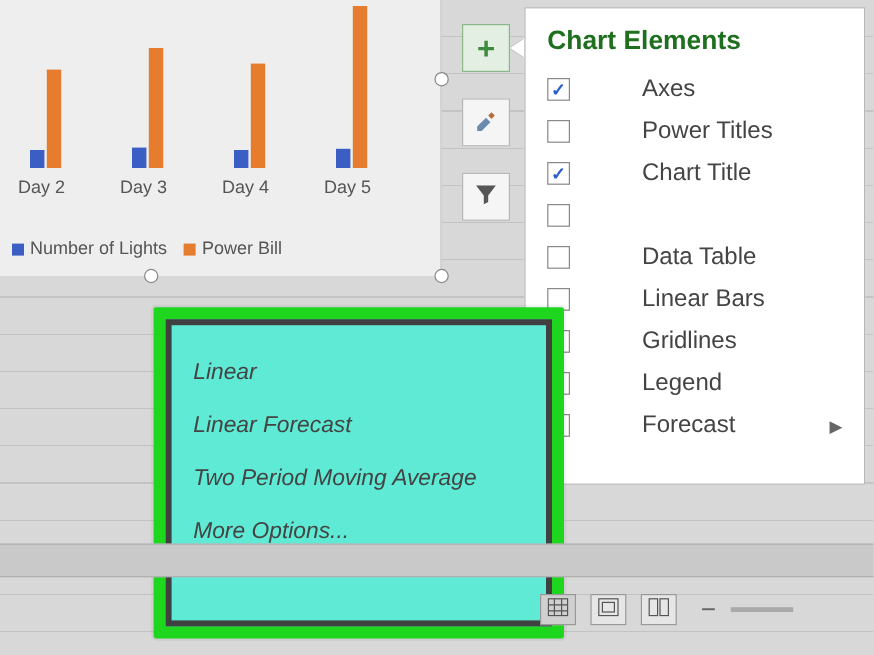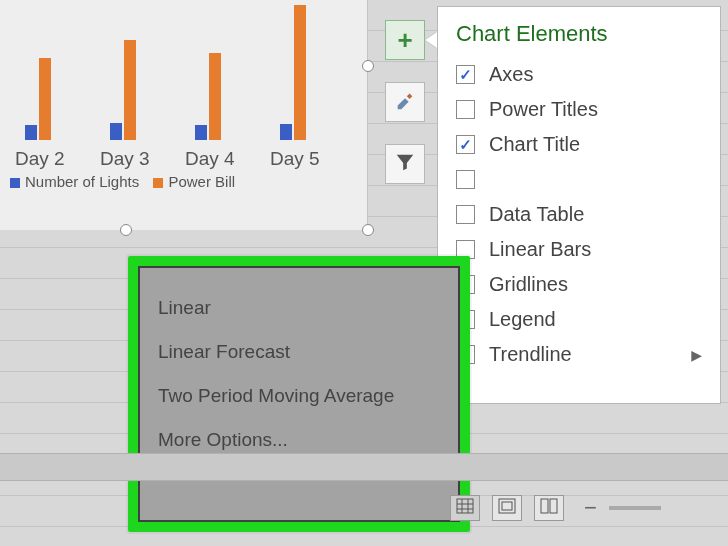--- a/index.html
+++ b/index.html
@@ -16,22 +16,22 @@
 
   
   .chart-area {
     position: absolute; left: 0; top: 0; width: 368px; height: 230px;
     background: #eeeeee; border-right: 1px solid #c3c3c3;
   }
   .chart-plot { position: absolute; left: 0; top: 0; width: 368px; height: 140px; }
   .bar { position: absolute; bottom: 0; width: 12px; }
   .bar.blue { background: #3b5ec4; }
   .bar.orange { background: #e67c2d; }
-  .xlabel { position: absolute; top: 148px; font-size: 19px; color: #555; }
-  .legend { position: absolute; left: 0; top: 173px; font-size: 15px; color: #555; }
+  .xlabel { position: absolute; top: 148px; font-size: 15px; color: #555; }
+  .legend { position: absolute; left: 0; top: 199px; font-size: 15px; color: #555; }
   .swatch { display: inline-block; width: 10px; height: 10px; margin: 0 5px 0 10px; position: relative; top: 1px; }
   .swatch.blue { background: #3b5ec4; }
   .swatch.orange { background: #e67c2d; }
 
   
   .handle { position: absolute; width: 12px; height: 12px; background: #fff; border: 1px solid #888; border-radius: 50%; }
 
   
   .tool-col { position: absolute; left: 385px; top: 20px; }
   .tool-btn {
@@ -47,39 +47,40 @@
     border-top: 8px solid transparent; border-bottom: 8px solid transparent;
     border-right: 12px solid #fff;
     filter: drop-shadow(-1px 0 0 #b7b7b7);
   }
 
   
   .panel {
     position: absolute; left: 437px; top: 6px; width: 284px; height: 398px;
     background: #fff; border: 1px solid #b7b7b7; padding: 14px 18px 10px 18px;
   }
-  .panel-title { color: #1e6f1e; font-size: 22px; font-weight: 400; margin-bottom: 10px; }
-  .ce-item { display: flex; align-items: center; height: 35px; font-size: 20px; color: #444; cursor: pointer; }
+  .panel-title { color: #1e6f1e; font-size: 22px; font-weight: 700; margin-bottom: 10px; }
+  .ce-item { display: flex; align-items: center; height: 35px; font-size: 20px; color: #444; cursor: pointer; gap: 46px; }
   .cbx {
     width: 19px; height: 19px; border: 1px solid #888; margin-right: 14px;
     display: flex; align-items: center; justify-content: center; flex: none;
     font-size: 15px; color: #2b5fcf; background: #fff;
   }
   .cbx.checked::before { content: "✓"; font-weight: bold; }
   .ce-arrow { margin-left: auto; font-size: 14px; color: #666; }
 
   
   .green-pop {
     position: absolute; left: 128px; top: 256px; width: 342px; height: 276px;
     background: #1fd61f; padding: 10px; border-radius: 2px;
     box-shadow: 0 0 0 2px rgba(0,0,0,0.05);
   }
   .green-inner {
-    width: 100%; height: 100%; background: #a3a3a3; border: 2px solid #404040;
+    width: 100%; height: 100%; background: #5eead4; border: 5px solid #404040;
     padding: 18px 10px 6px 18px;
+    font-style: italic;
   }
   .tl-item { font-size: 19px; color: #444; height: 44px; display: flex; align-items: center; cursor: pointer; }
 
   
   .status-strip {
     position: absolute; left: 0; top: 453px; width: 728px; height: 28px;
     background: #c9c9c9; border-top: 1px solid #b0b0b0; border-bottom: 1px solid #b0b0b0;
   }
   .bottom-bar {
     position: absolute; left: 450px; top: 488px; width: 278px; height: 40px;
@@ -175,21 +176,21 @@
   <div class="ce-item">
     <span class="cbx checked"></span>
     <span>Gridlines</span>
   </div>
   <div class="ce-item">
     <span class="cbx checked"></span>
     <span>Legend</span>
   </div>
   <div class="ce-item">
     <span class="cbx"></span>
-    <span>Trendline</span>
+    <span>Forecast</span>
     <span class="ce-arrow">▶</span>
   </div>
 </div>
 
 <div class="green-pop">
   <div class="green-inner">
     <div class="tl-item">Linear</div>
     <div class="tl-item">Linear Forecast</div>
     <div class="tl-item">Two Period Moving Average</div>
     <div class="tl-item">More Options...</div>

